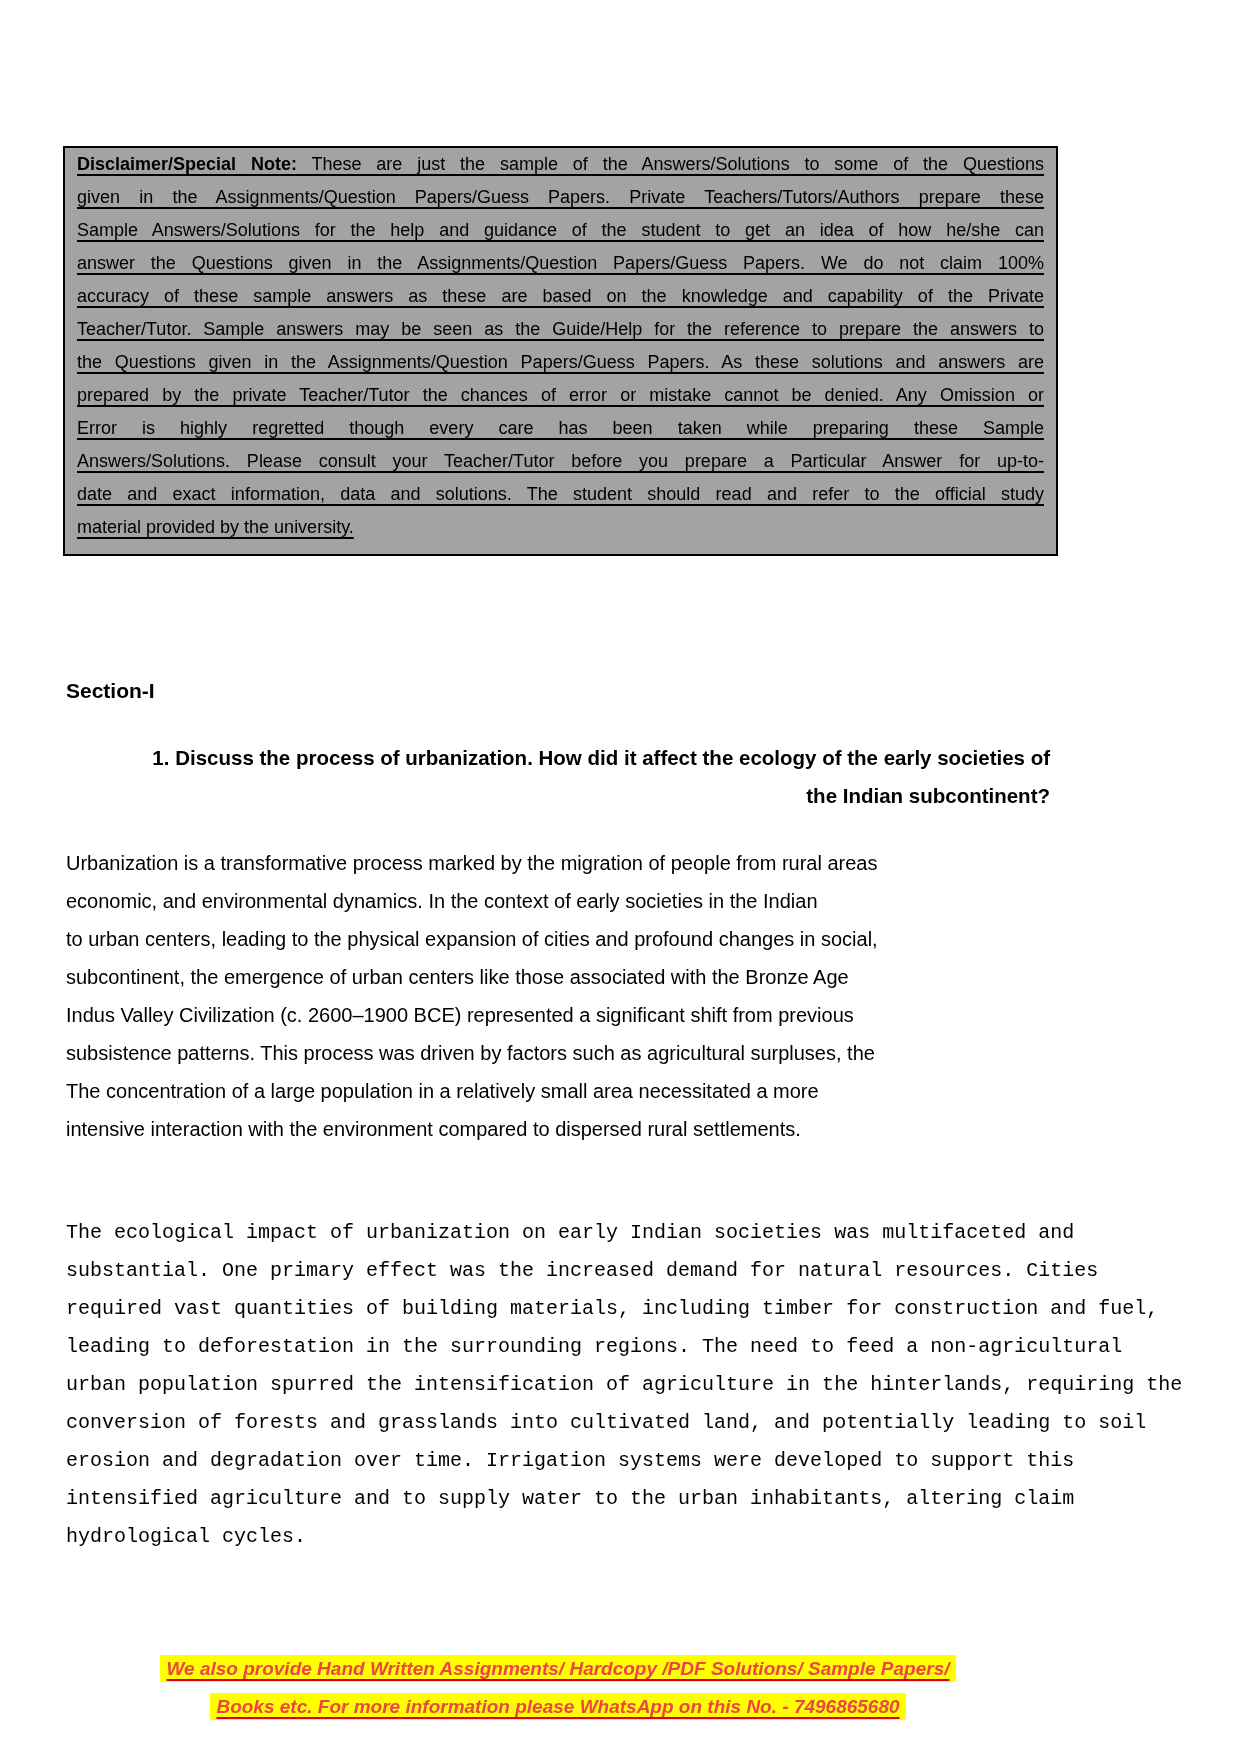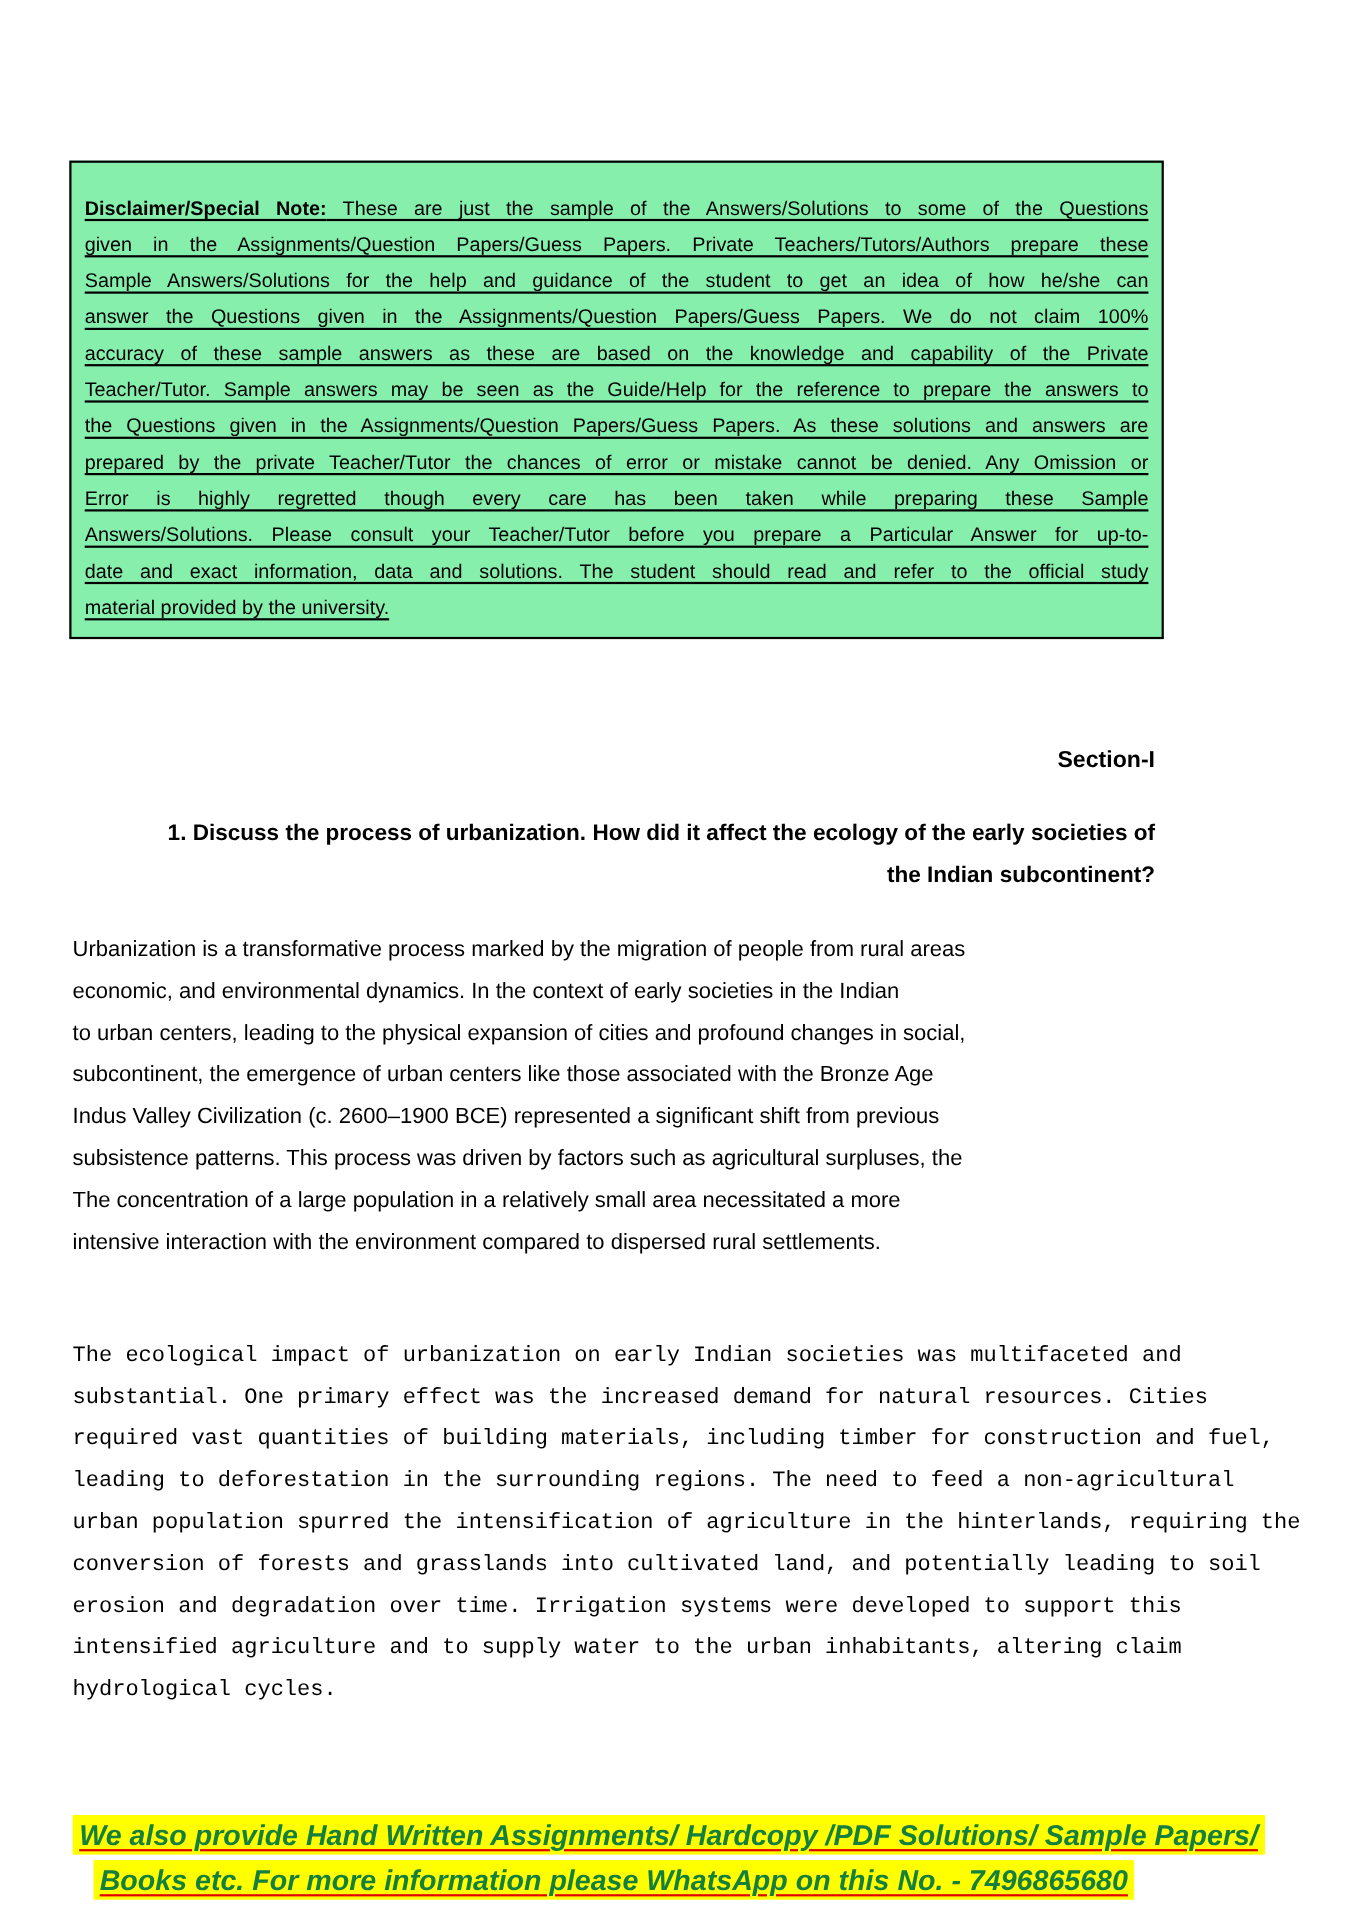--- a/index.html
+++ b/index.html
@@ -3,47 +3,47 @@
 <meta charset="utf-8">
 <style>
   html,body{margin:0;padding:0;}
   body{
     width:1241px;height:1754px;position:relative;background:#ffffff;
     font-family:"Liberation Sans",sans-serif;color:#000000;overflow:hidden;
   }
   
   .disclaimer-box{
     position:absolute;left:63px;top:146px;width:995px;box-sizing:border-box;
-    border:2px solid #000000;padding:25px 12px 10px 12px;background:#86efac;
+    border:2px solid #000000;padding:0 12px 10px 12px;background:#a3a3a3;
   }
   .d-line{
     font-size:18px;line-height:33px;white-space:normal;
     text-align:justify;text-align-last:justify;
     text-decoration:underline;text-underline-offset:4px;text-decoration-thickness:1.5px;
   }
   .d-line.last-line{text-align-last:left;}
   .d-line b{font-weight:bold;}
   
   .section-title{
     position:absolute;left:66px;top:676px;width:984px;
-    text-align:right;font-weight:bold;font-size:21px;line-height:30px;
+    text-align:left;font-weight:bold;font-size:21px;line-height:30px;
   }
   
   .question-block{position:absolute;left:66px;top:739px;width:984px;}
   .q-line{font-weight:bold;font-size:20.5px;line-height:38px;white-space:nowrap;text-align:right;}
   
   .para-1{position:absolute;left:66px;top:844px;width:984px;}
   .para-2{position:absolute;left:66px;top:1214px;width:984px;font-family:Liberation Mono, monospace;}
   .b-line{font-size:20px;line-height:38px;white-space:nowrap;}
   
   .promo-banner{position:absolute;left:66px;top:1650px;width:984px;text-align:center;}
   .f-line{line-height:37px;white-space:nowrap;}
   .f-line span{
-    background:#FFFF00;color:#15803d;
-    font-weight:bold;font-style:italic;font-size:26px;
+    background:#FFFF00;color:#ef4444;
+    font-weight:bold;font-style:italic;font-size:19px;
     text-decoration:underline;text-decoration-color:#E00000;
     text-decoration-thickness:2px;text-underline-offset:4px;
     padding:3px 6px;
   }
 </style>
 </head>
 <body>
 
 <div class="disclaimer-box">
   <div>

